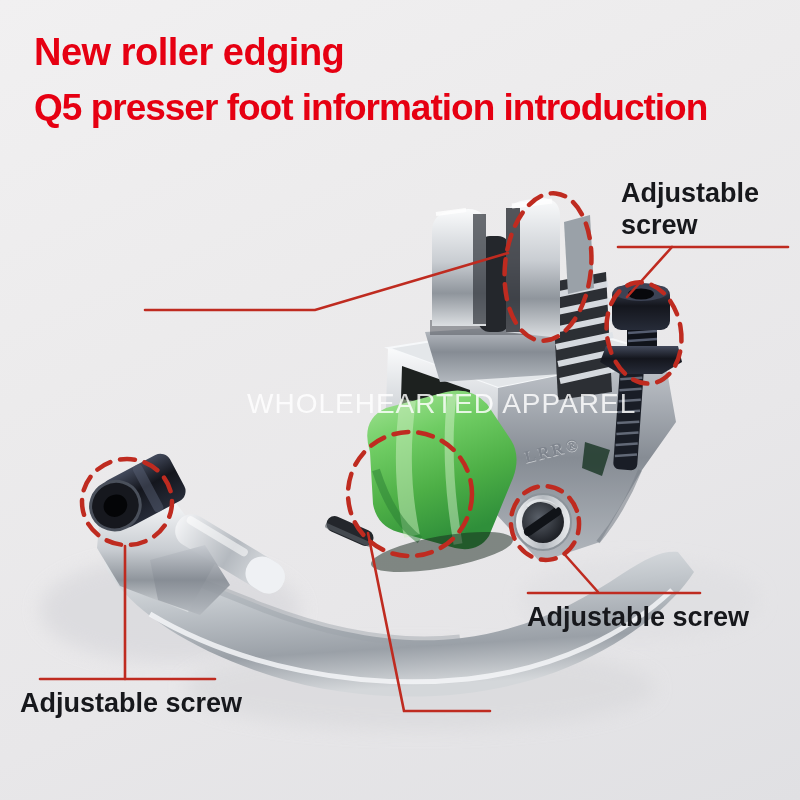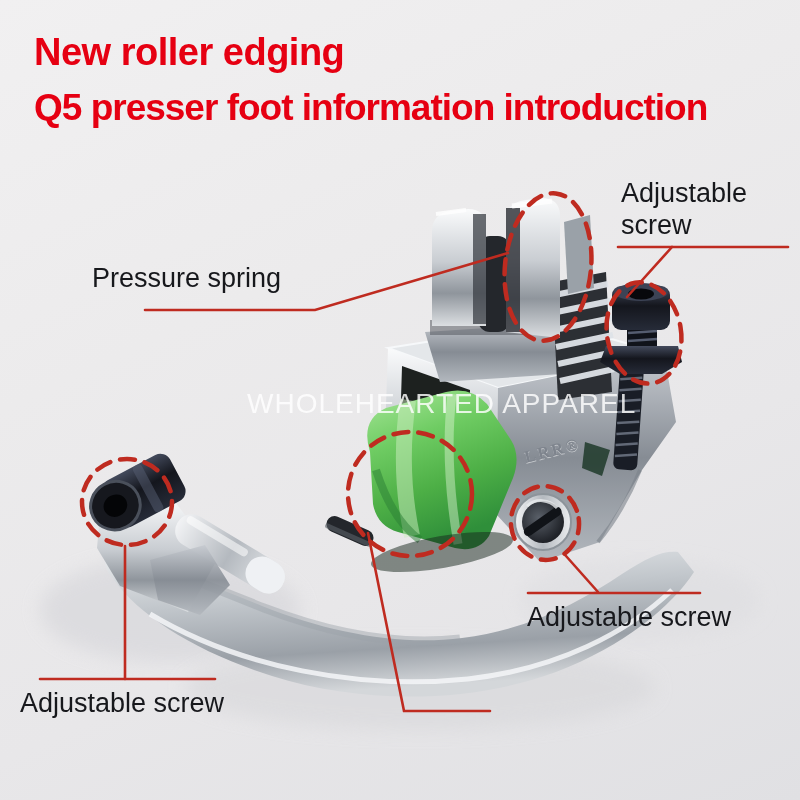--- a/index.html
+++ b/index.html
@@ -10,21 +10,21 @@
     background:linear-gradient(155deg,#f1f0f1 0%,#ecebec 35%,#e8e7e9 65%,#e0e0e3 100%);
     font-family:"Liberation Sans",sans-serif;
   }
   .title{
     position:absolute;left:34px;top:24px;width:770px;
     color:#e60012;font-weight:700;line-height:56px;
     font-size:38px;letter-spacing:-0.5px;
   }
   .title .t2{font-size:37px;letter-spacing:-1px;}
   .callout-label{
-    position:absolute;color:#17181c;font-weight:400;
+    position:absolute;color:#17181c;font-weight:700;
     font-size:27px;line-height:32px;white-space:nowrap;
   }
   .watermark{
     position:absolute;left:247px;top:388px;
     font-size:28px;font-weight:400;letter-spacing:1px;
     color:rgba(255,255,255,0.82);white-space:nowrap;
   }
   .brand-mark{
     position:absolute;left:524px;top:441px;
     font-family:"Liberation Serif",serif;
@@ -221,21 +221,20 @@
   </svg>
 
   <div class="watermark">WHOLEHEARTED APPAREL</div>
   <div class="brand-mark">LRR®</div>
 
   <div class="title">
     <div class="t1">New roller edging</div>
     <div class="t2">Q5 presser foot information introduction</div>
   </div>
 
-  <div class="callout-label" style="left:92px;top:262px;">Pressure spring</div>
 
   <div class="callout-label" style="left:621px;top:177px;width:170px;white-space:normal;">Adjustable screw</div>
 
   <div class="callout-label" style="left:527px;top:601px;">Adjustable screw</div>
 
   <div class="callout-label" style="left:20px;top:687px;">Adjustable screw</div>
 
 </div>
 
 </body></html>

